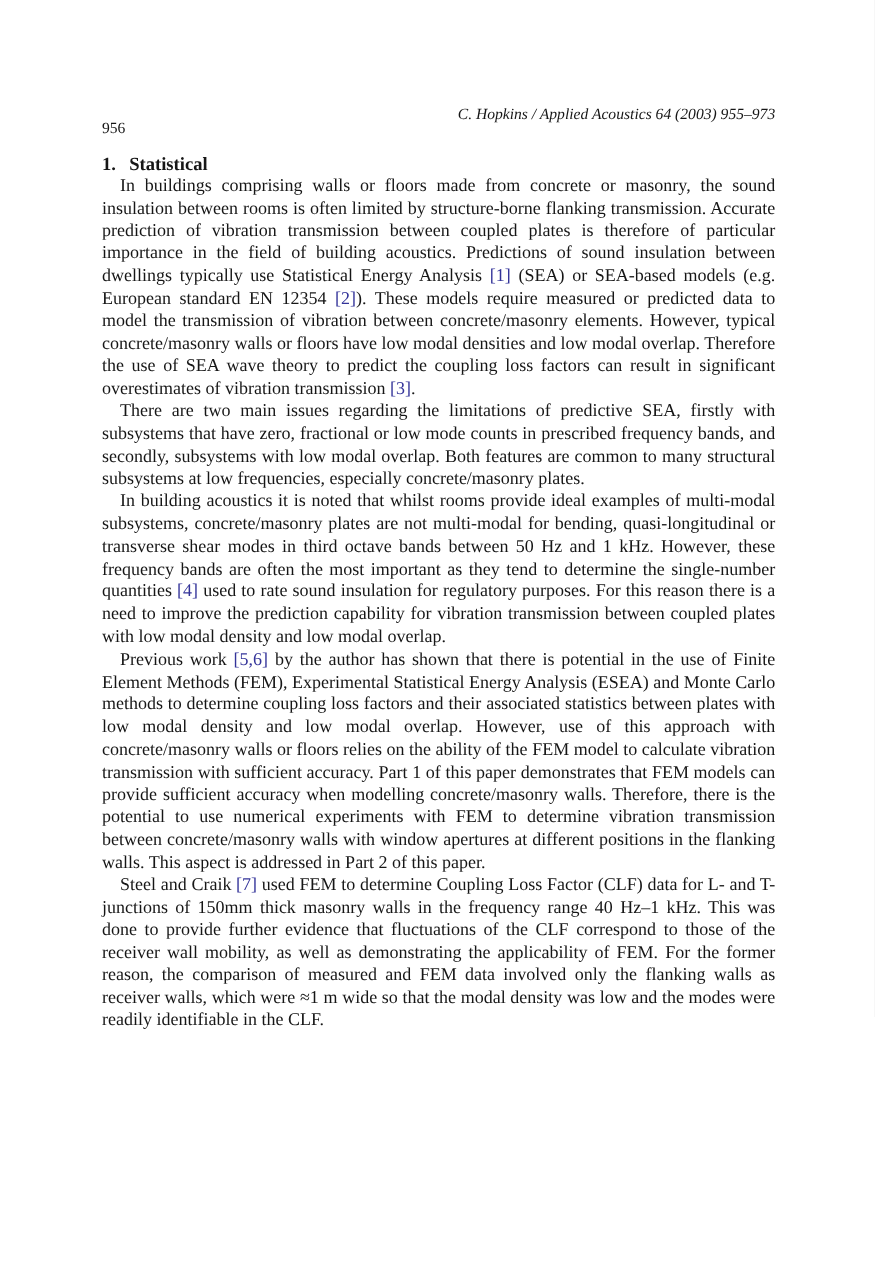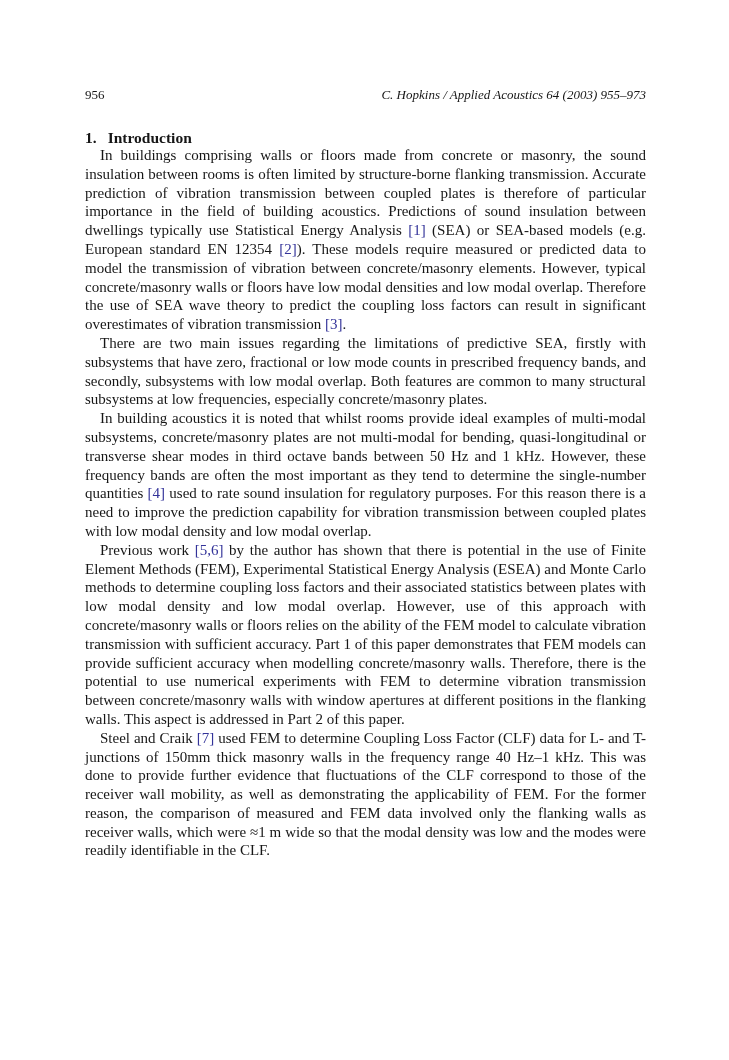--- a/index.html
+++ b/index.html
@@ -21,21 +21,21 @@
   }
   .running-head {
     position: relative;
     height: 17px;
     font-size: 13px;
     line-height: 17px;
   }
   .page-number {
     position: absolute;
     left: 0;
-    top: 0;
+    top: 12px;
     font-style: normal;
     text-align: right;
   }
   .running-title {
     display: block;
     text-align: right;
     font-style: italic;
   }
   .section-heading {
     margin-top: 26px;
@@ -60,21 +60,21 @@
 
 <div class="page">
   <div class="content">
 
     <div class="running-head">
       <span class="page-number">956</span>
       <span class="running-title">C. Hopkins / Applied Acoustics 64 (2003) 955–973</span>
     </div>
 
     <div class="section-heading">
-      <span class="heading-num">1.</span><span>Introduction</span>
+      <span class="heading-num">1.</span><span>Statistical</span>
     </div>
 
     <div class="body-paragraphs">
         <p class="para">In buildings comprising walls or floors made from concrete or masonry, the sound insulation between rooms is often limited by structure-borne flanking transmission. Accurate prediction of vibration transmission between coupled plates is therefore of particular importance in the field of building acoustics. Predictions of sound insulation between dwellings typically use Statistical Energy Analysis <span class="cite">[1]</span> (SEA) or SEA-based models (e.g. European standard EN 12354 <span class="cite">[2]</span>). These models require measured or predicted data to model the transmission of vibration between concrete/masonry elements. However, typical concrete/masonry walls or floors have low modal densities and low modal overlap. Therefore the use of SEA wave theory to predict the coupling loss factors can result in significant overestimates of vibration transmission <span class="cite">[3]</span>.</p>
         <p class="para">There are two main issues regarding the limitations of predictive SEA, firstly with subsystems that have zero, fractional or low mode counts in prescribed frequency bands, and secondly, subsystems with low modal overlap. Both features are common to many structural subsystems at low frequencies, especially concrete/masonry plates.</p>
         <p class="para">In building acoustics it is noted that whilst rooms provide ideal examples of multi-modal subsystems, concrete/masonry plates are not multi-modal for bending, quasi-longitudinal or transverse shear modes in third octave bands between 50 Hz and 1 kHz. However, these frequency bands are often the most important as they tend to determine the single-number quantities <span class="cite">[4]</span> used to rate sound insulation for regulatory purposes. For this reason there is a need to improve the prediction capability for vibration transmission between coupled plates with low modal density and low modal overlap.</p>
         <p class="para">Previous work <span class="cite">[5,6]</span> by the author has shown that there is potential in the use of Finite Element Methods (FEM), Experimental Statistical Energy Analysis (ESEA) and Monte Carlo methods to determine coupling loss factors and their associated statistics between plates with low modal density and low modal overlap. However, use of this approach with concrete/masonry walls or floors relies on the ability of the FEM model to calculate vibration transmission with sufficient accuracy. Part 1 of this paper demonstrates that FEM models can provide sufficient accuracy when modelling concrete/masonry walls. Therefore, there is the potential to use numerical experiments with FEM to determine vibration transmission between concrete/masonry walls with window apertures at different positions in the flanking walls. This aspect is addressed in Part 2 of this paper.</p>
         <p class="para">Steel and Craik <span class="cite">[7]</span> used FEM to determine Coupling Loss Factor (CLF) data for L- and T-junctions of 150mm thick masonry walls in the frequency range 40 Hz–1 kHz. This was done to provide further evidence that fluctuations of the CLF correspond to those of the receiver wall mobility, as well as demonstrating the applicability of FEM. For the former reason, the comparison of measured and FEM data involved only the flanking walls as receiver walls, which were ≈1 m wide so that the modal density was low and the modes were readily identifiable in the CLF.</p>
       </div>
 

